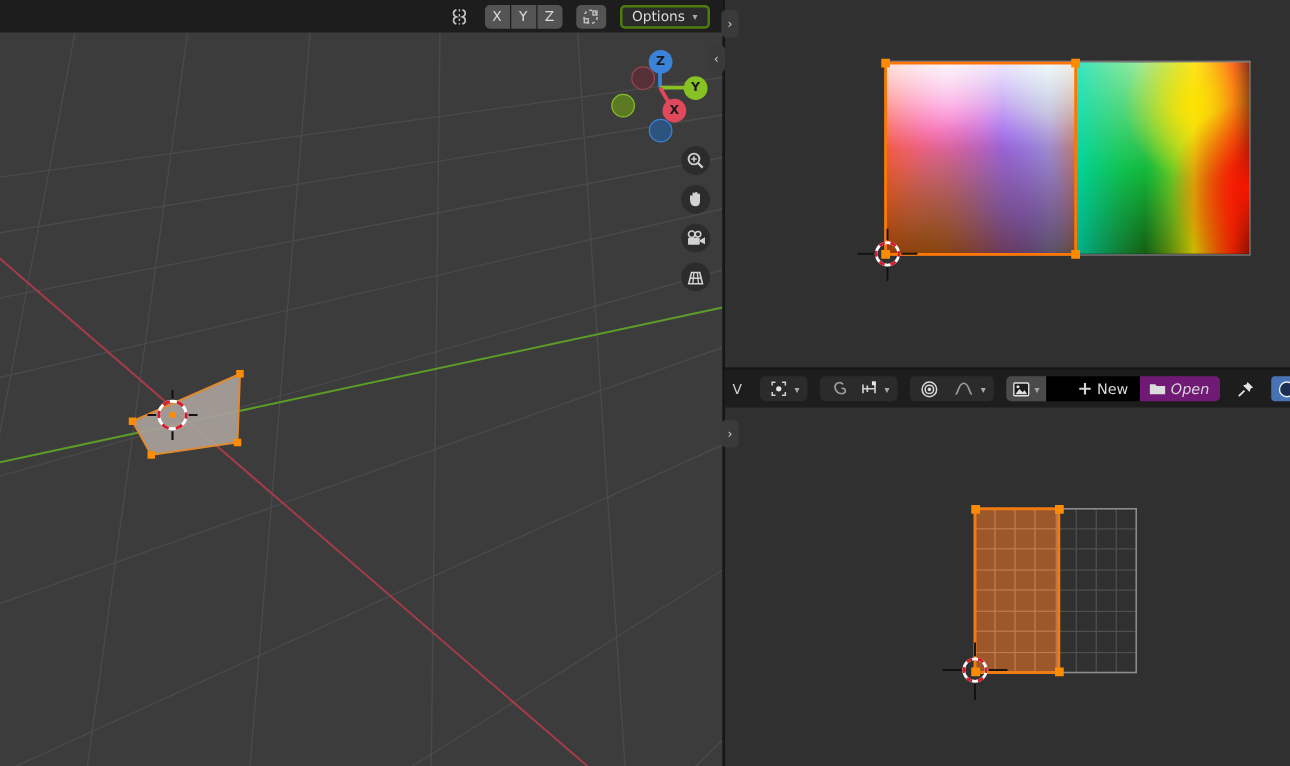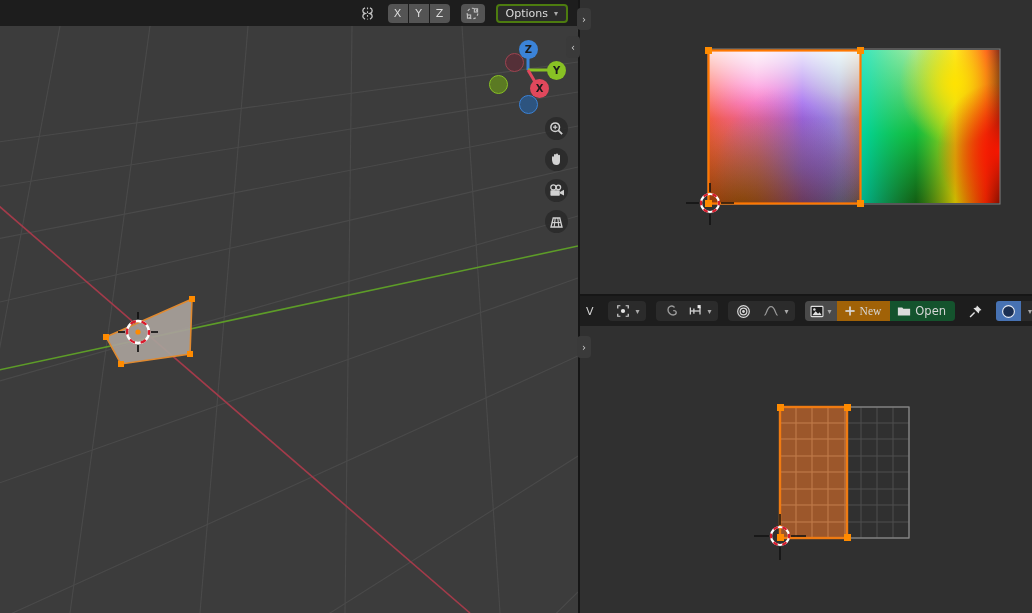--- a/index.html
+++ b/index.html
@@ -451,28 +451,28 @@
 
       <div class="tb-group">
         <div class="tb-btn" style="background:#4a4a4a; border-radius:4px 0 0 4px; padding:0 5px;">
           <svg width="14" height="13" viewBox="0 0 16 14">
             <rect x="1.2" y="1.2" width="13.6" height="11.6" rx="1" fill="#1c1c1c" stroke="#e0e0e0" stroke-width="1.3"></rect>
             <circle cx="5" cy="4.6" r="1.4" fill="#e0e0e0"></circle>
             <path d="M2.6,11.4 L6.4,6.6 L9.2,9.6 L11,7.8 L13.4,11.4 Z" fill="#e0e0e0"></path>
           </svg>
           <span class="chev">▾</span>
         </div>
-        <div class="tb-btn" style="background:#a16207; padding:0 9px 0 7px;font-family:Liberation Serif, serif;">
+        <div class="tb-btn" style="background:#000000; padding:0 9px 0 25px;">
           <svg width="12" height="12" viewBox="0 0 12 12">
             <line x1="6" y1="1.4" x2="6" y2="10.6" stroke="#d8d8d8" stroke-width="1.7"></line>
             <line x1="1.4" y1="6" x2="10.6" y2="6" stroke="#d8d8d8" stroke-width="1.7"></line>
           </svg>
           <span class="tb-label">New</span>
         </div>
-        <div class="tb-btn" style="background:#14532d; border-radius:0 4px 4px 0; padding:0 9px 0 7px;">
+        <div class="tb-btn" style="background:#701a75; border-radius:0 4px 4px 0; padding:0 9px 0 7px;font-style:italic;">
           <svg width="14" height="12" viewBox="0 0 16 13">
             <path d="M1,11.6 L1,2.4 L6,2.4 L7.2,4 L15,4 L15,11.6 Z" fill="#dcdcdc"></path>
           </svg>
           <span class="tb-label">Open</span>
         </div>
       </div>
 
       <div class="tb-sep"></div>
 
       <div class="tb-btn plain" style="padding:0 3px;">

